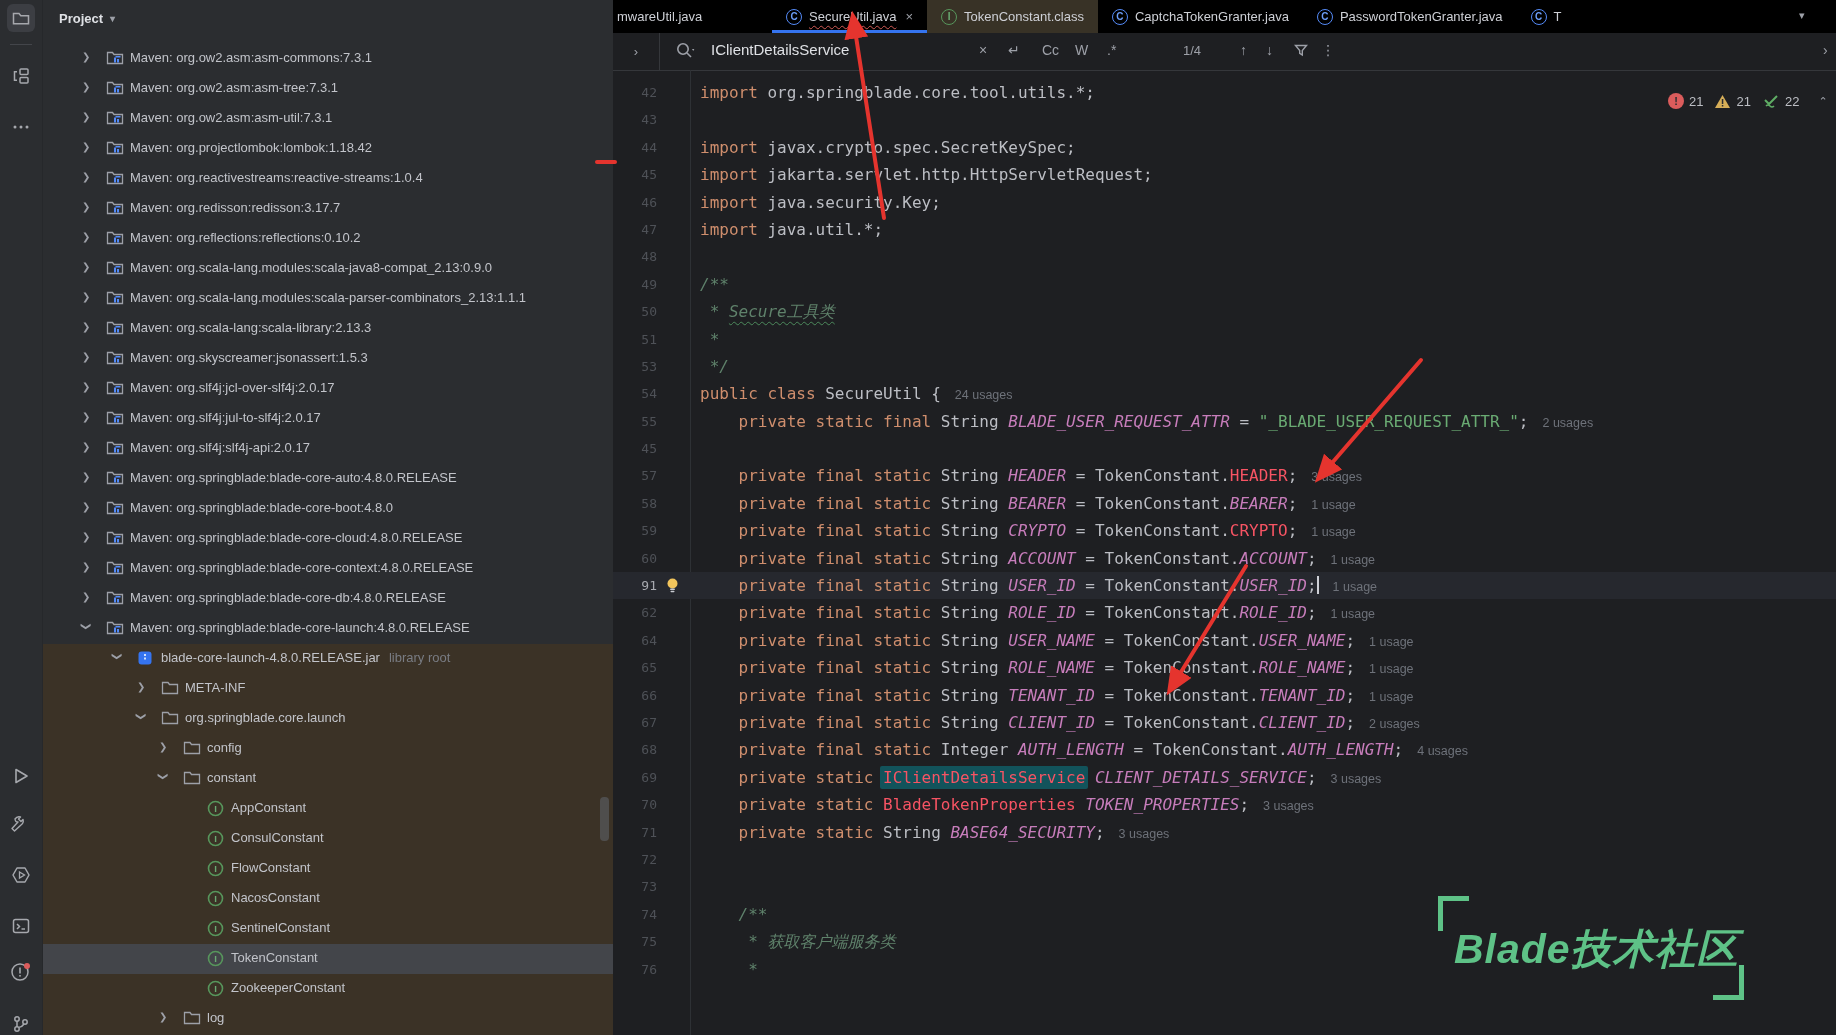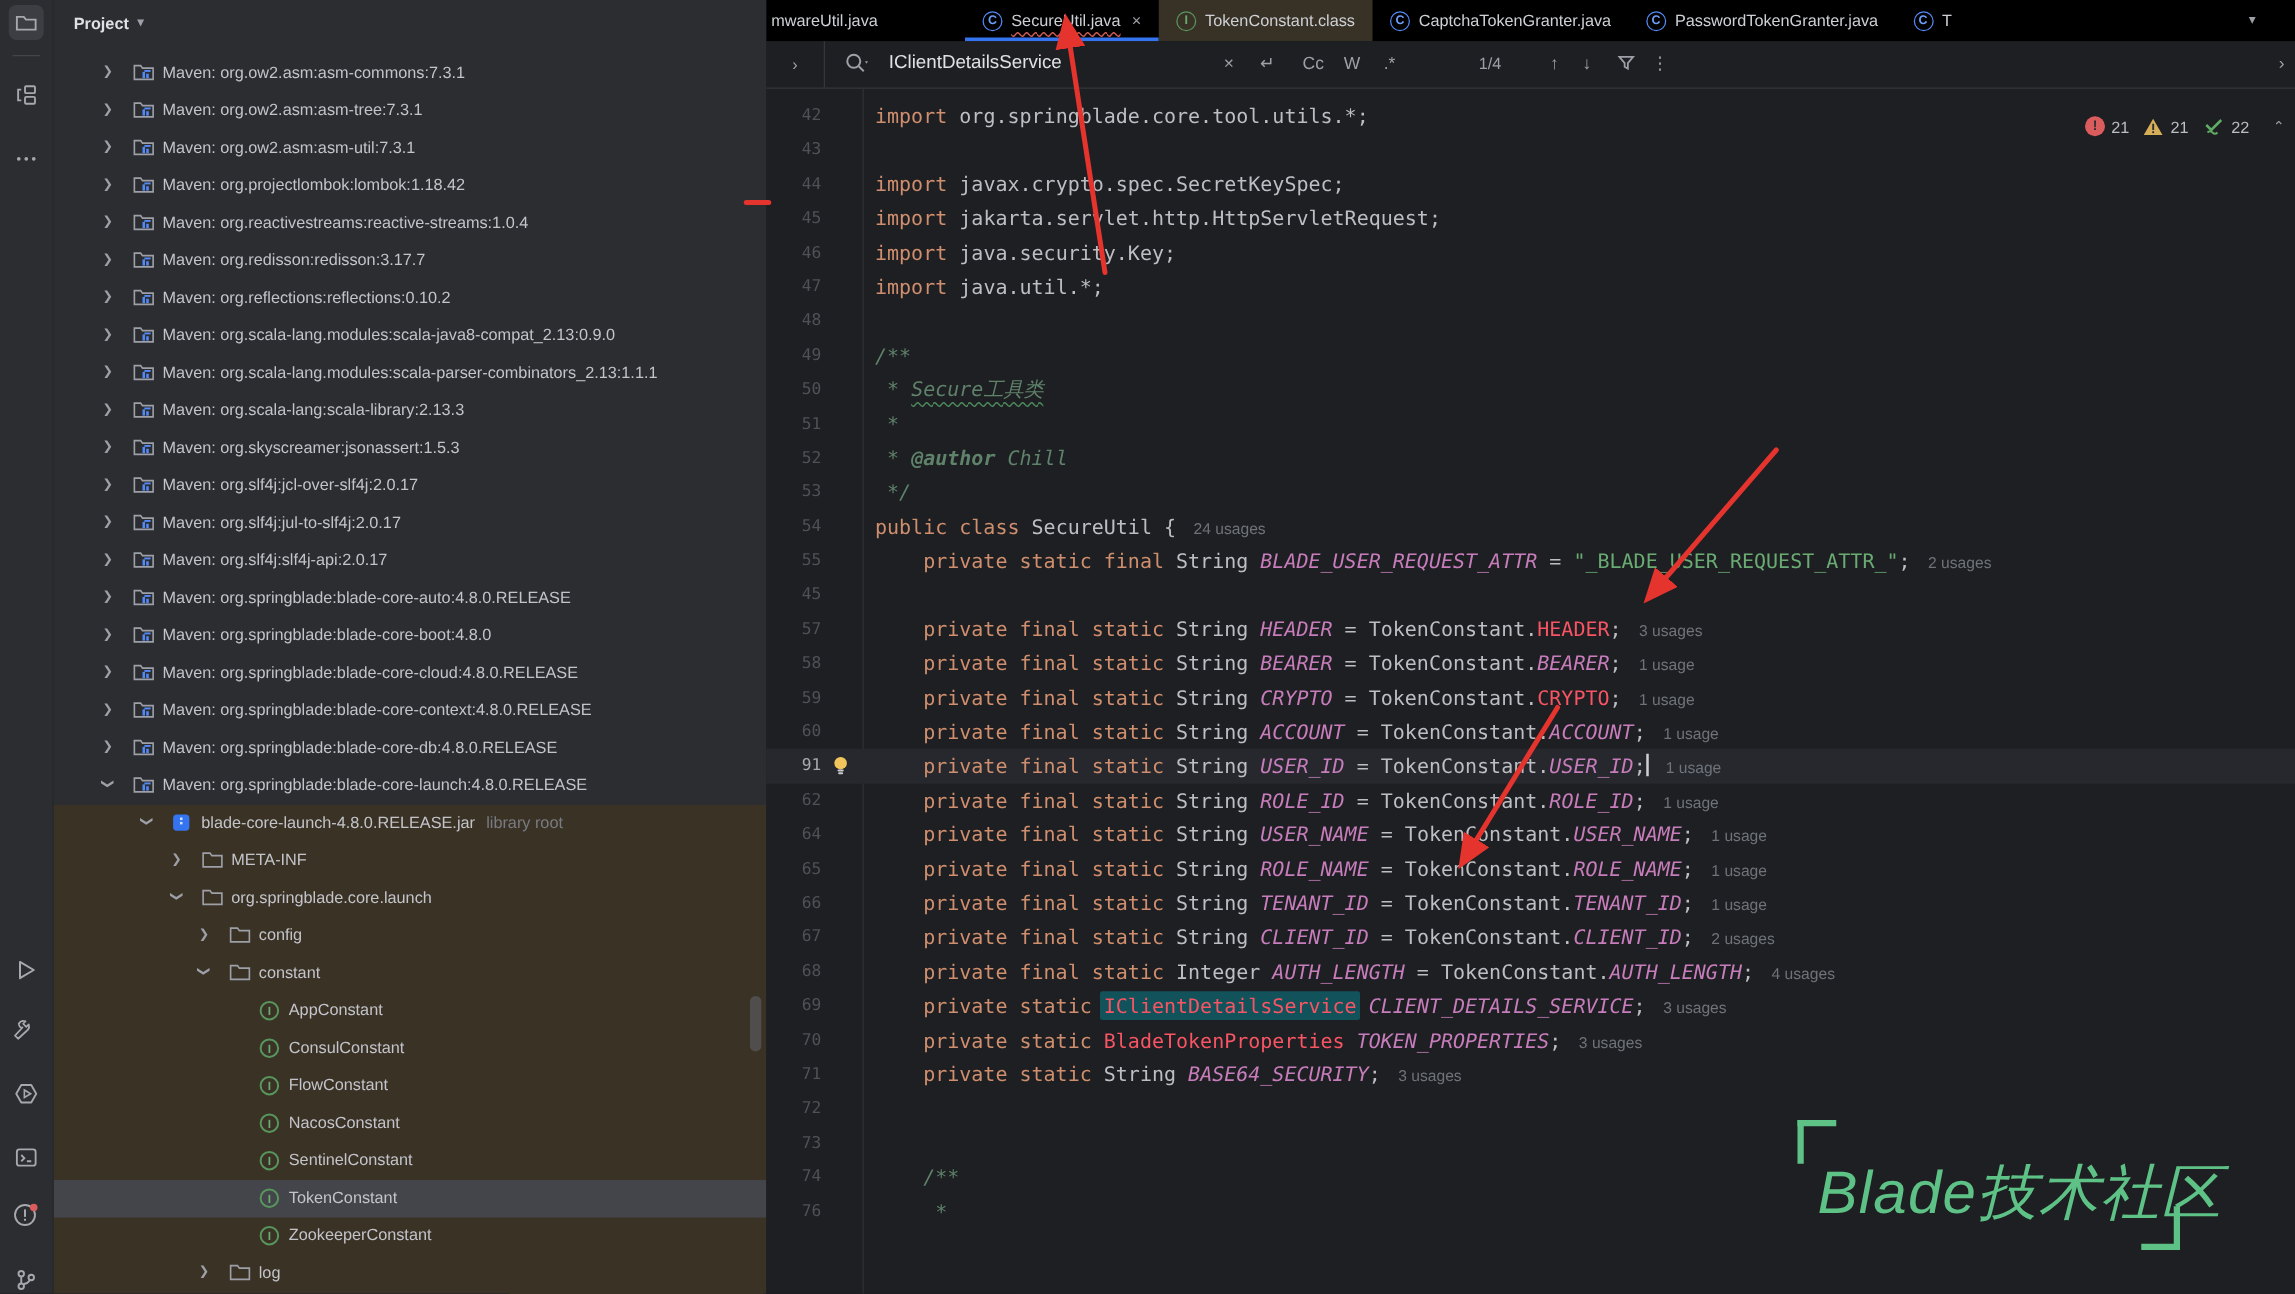--- a/index.html
+++ b/index.html
@@ -78,21 +78,21 @@
   .insp-num{margin-right:6px;}
   .errball{width:16px;height:16px;border-radius:50%;background:#DB5C5C;color:#2B2D30;font-weight:bold;
            font-size:11px;display:flex;align-items:center;justify-content:center;}
   .chevup{color:#9DA0A8;font-size:11px;margin-left:8px;}
   
   .wm{position:absolute;left:1438px;top:896px;width:306px;height:104px;z-index:8;}
   .wm:before{content:"";position:absolute;left:0;top:0;width:26px;height:30px;
              border-left:5px solid #5EC287;border-top:5px solid #5EC287;}
   .wm:after{content:"";position:absolute;right:0;bottom:0;width:26px;height:30px;
             border-right:5px solid #5EC287;border-bottom:5px solid #5EC287;}
-  .wm .wmt{position:absolute;left:16px;top:26px;font-size:48px;font-weight:normal;font-style:italic;
+  .wm .wmt{position:absolute;left:16px;top:26px;font-size:41px;font-weight:bold;font-style:italic;
            color:#5EC287;letter-spacing:1px;white-space:nowrap;}
   
   .anno{position:absolute;left:0;top:0;z-index:50;pointer-events:none;}
   svg{display:block;}
 </style>
 </head>
 <body>
 
 <div id="app">
 
@@ -589,21 +589,20 @@
         <div class="cline"><span class="num">42</span><span class="k">import </span><span class="d">org.springblade.core.tool.utils.*;</span></div>
         <div class="cline"><span class="num">43</span></div>
         <div class="cline"><span class="num">44</span><span class="k">import </span><span class="d">javax.crypto.spec.SecretKeySpec;</span></div>
         <div class="cline"><span class="num">45</span><span class="k">import </span><span class="d">jakarta.servlet.http.HttpServletRequest;</span></div>
         <div class="cline"><span class="num">46</span><span class="k">import </span><span class="d">java.security.Key;</span></div>
         <div class="cline"><span class="num">47</span><span class="k">import </span><span class="d">java.util.*;</span></div>
         <div class="cline"><span class="num">48</span></div>
         <div class="cline"><span class="num">49</span><span class="doc">/**</span></div>
         <div class="cline"><span class="num">50</span><span class="doc"> * </span><span class="doc typo">Secure工具类</span></div>
         <div class="cline"><span class="num">51</span><span class="doc"> *</span></div>
-        <div class="cline"><span class="num">52</span><span class="doc"> * </span><span class="dt">@author</span><span class="doc"> Chill</span></div>
         <div class="cline"><span class="num">53</span><span class="doc"> */</span></div>
         <div class="cline"><span class="num">54</span><span class="k">public class </span><span class="d">SecureUtil {</span><span class="hint">24 usages</span></div>
         <div class="cline"><span class="num">55</span><span class="d">    </span><span class="k">private static final </span><span class="d">String </span><span class="c">BLADE_USER_REQUEST_ATTR</span><span class="d"> = </span><span class="s">"_BLADE_USER_REQUEST_ATTR_"</span><span class="d">;</span><span class="hint">2 usages</span></div>
         <div class="cline"><span class="num">45</span></div>
         <div class="cline"><span class="num">57</span><span class="d">    </span><span class="k">private final static </span><span class="d">String </span><span class="c">HEADER</span><span class="d"> = TokenConstant.</span><span class="e">HEADER</span><span class="d">;</span><span class="hint">3 usages</span></div>
         <div class="cline"><span class="num">58</span><span class="d">    </span><span class="k">private final static </span><span class="d">String </span><span class="c">BEARER</span><span class="d"> = TokenConstant.</span><span class="c">BEARER</span><span class="d">;</span><span class="hint">1 usage</span></div>
         <div class="cline"><span class="num">59</span><span class="d">    </span><span class="k">private final static </span><span class="d">String </span><span class="c">CRYPTO</span><span class="d"> = TokenConstant.</span><span class="e">CRYPTO</span><span class="d">;</span><span class="hint">1 usage</span></div>
         <div class="cline"><span class="num">60</span><span class="d">    </span><span class="k">private final static </span><span class="d">String </span><span class="c">ACCOUNT</span><span class="d"> = TokenConstant.</span><span class="c">ACCOUNT</span><span class="d">;</span><span class="hint">1 usage</span></div>
         <div class="cline cur"><span class="num">91</span><span class="bulb"><svg width="15" height="17" viewBox="0 0 15 17">
               <circle cx="7.5" cy="6.5" r="5" fill="#F2C55C"></circle>
@@ -615,20 +614,21 @@
         <div class="cline"><span class="num">65</span><span class="d">    </span><span class="k">private final static </span><span class="d">String </span><span class="c">ROLE_NAME</span><span class="d"> = TokenConstant.</span><span class="c">ROLE_NAME</span><span class="d">;</span><span class="hint">1 usage</span></div>
         <div class="cline"><span class="num">66</span><span class="d">    </span><span class="k">private final static </span><span class="d">String </span><span class="c">TENANT_ID</span><span class="d"> = TokenConstant.</span><span class="c">TENANT_ID</span><span class="d">;</span><span class="hint">1 usage</span></div>
         <div class="cline"><span class="num">67</span><span class="d">    </span><span class="k">private final static </span><span class="d">String </span><span class="c">CLIENT_ID</span><span class="d"> = TokenConstant.</span><span class="c">CLIENT_ID</span><span class="d">;</span><span class="hint">2 usages</span></div>
         <div class="cline"><span class="num">68</span><span class="d">    </span><span class="k">private final static </span><span class="d">Integer </span><span class="c">AUTH_LENGTH</span><span class="d"> = TokenConstant.</span><span class="c">AUTH_LENGTH</span><span class="d">;</span><span class="hint">4 usages</span></div>
         <div class="cline"><span class="num">69</span><span class="d">    </span><span class="k">private static </span><span class="m">IClientDetailsService</span><span class="d"> </span><span class="c">CLIENT_DETAILS_SERVICE</span><span class="d">;</span><span class="hint">3 usages</span></div>
         <div class="cline"><span class="num">70</span><span class="d">    </span><span class="k">private static </span><span class="e">BladeTokenProperties</span><span class="d"> </span><span class="c">TOKEN_PROPERTIES</span><span class="d">;</span><span class="hint">3 usages</span></div>
         <div class="cline"><span class="num">71</span><span class="d">    </span><span class="k">private static </span><span class="d">String </span><span class="c">BASE64_SECURITY</span><span class="d">;</span><span class="hint">3 usages</span></div>
         <div class="cline"><span class="num">72</span></div>
         <div class="cline"><span class="num">73</span></div>
         <div class="cline"><span class="num">74</span><span class="doc">    /**</span></div>
+        <div class="cline"><span class="num">75</span><span class="doc">     * 获取客户端服务类</span></div>
         <div class="cline"><span class="num">76</span><span class="doc">     *</span></div>
       </div>
   </div>
 
   <div class="inspect">
     <span class="errball">!</span>
     <span class="insp-num">21</span>
     <svg width="17" height="15" viewBox="0 0 17 15">
         <path d="M8.5 1 L16 14 H1 Z" fill="#D6AE58"></path>
         <rect x="7.8" y="5" width="1.5" height="5" fill="#2B2D30"></rect>

